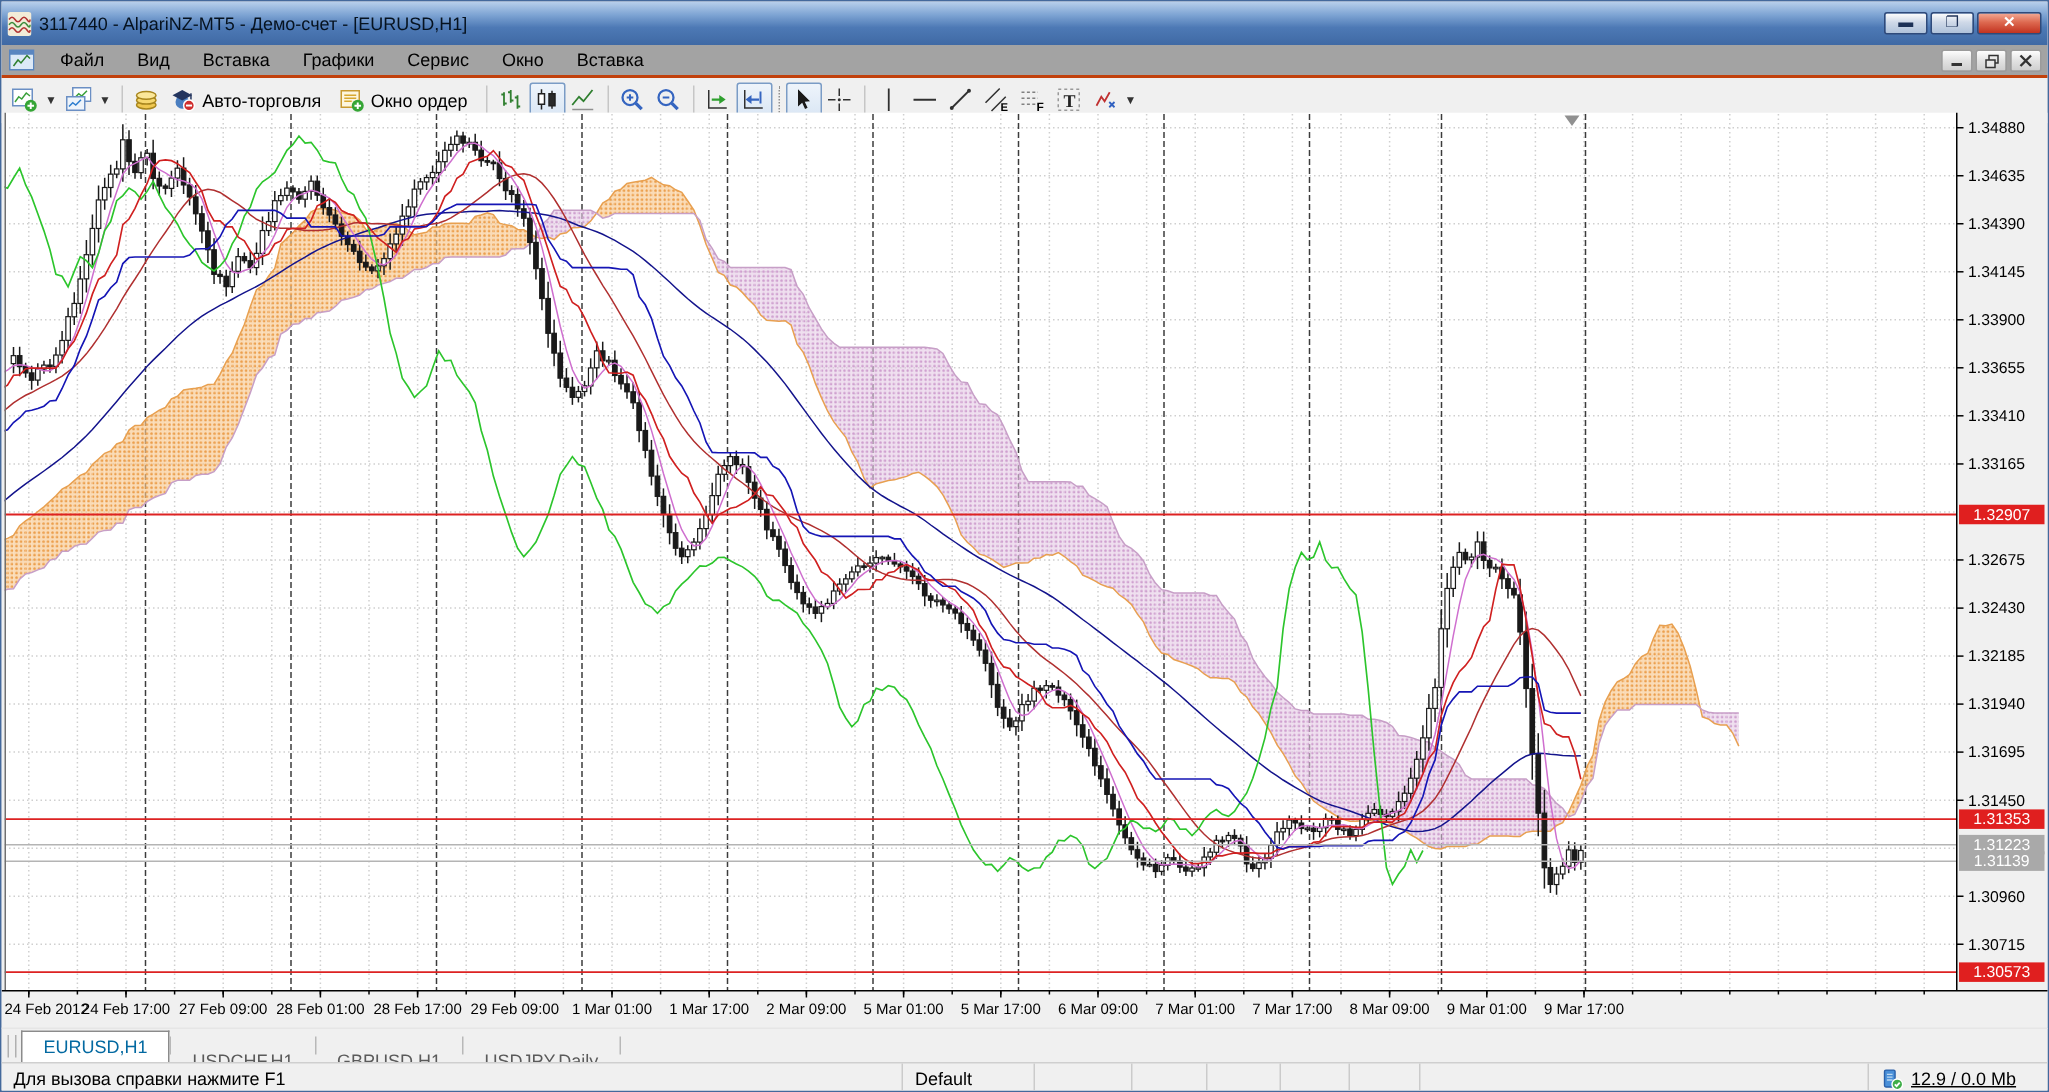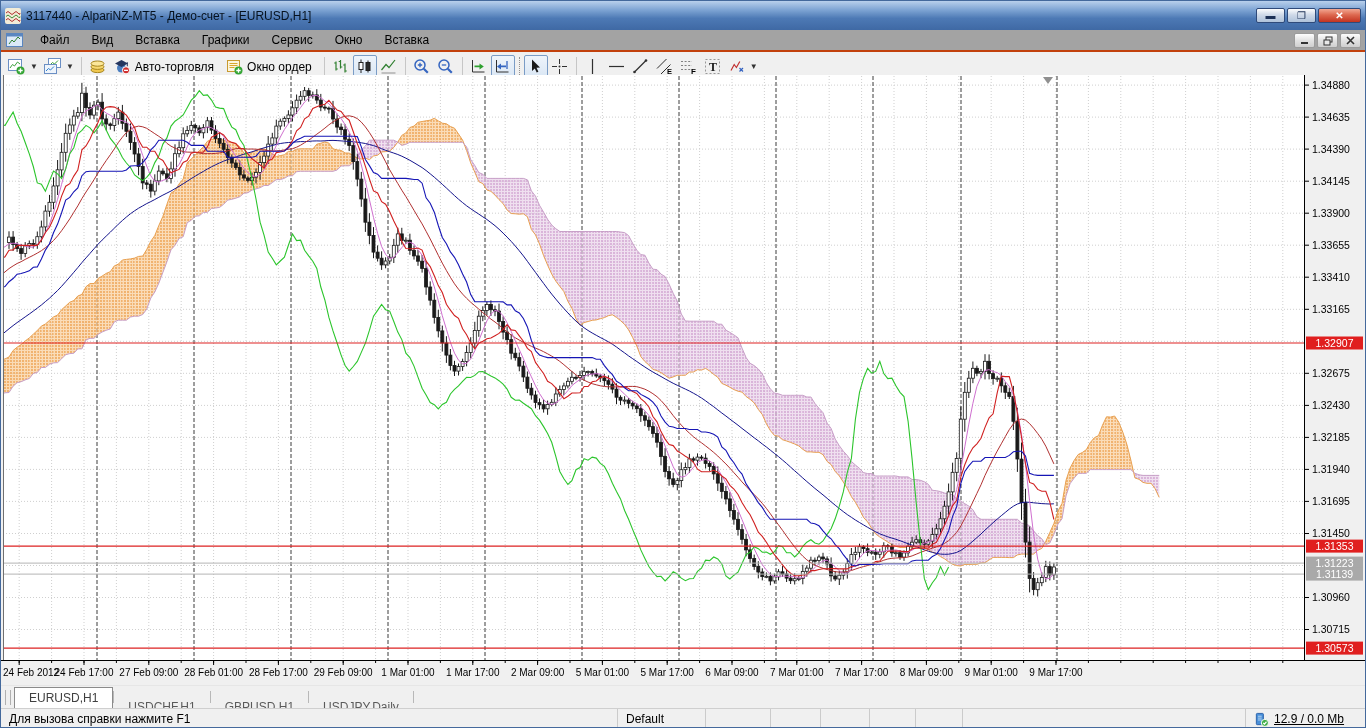--- a/index.html
+++ b/index.html
@@ -36,21 +36,21 @@
   .tsep{width:1px;height:20px;background:#c6c6c6;margin:0 4px;flex:none;}
   .tsep.dotted{background:none;border-left:1px dotted #909090;}
   .caret{font-size:8px;color:#333;margin-left:1px;}
   
   .chartwrap{position:absolute;left:0;top:74px;width:1366px;height:610px;}
   
   .tabsbar{position:absolute;left:0;top:684px;width:1366px;height:23px;
     background:#f0f0f0;display:flex;align-items:stretch;border-top:1px solid #e6e6e6;}
   .tabgrip{width:6px;border-left:1px solid #b0b0b0;border-right:1px solid #b0b0b0;margin:4px 3px 3px 4px;}
   .tab{display:flex;align-items:center;padding:0 14px;color:#5a5a5a;font-size:12px;margin-top:20px;}
-  .tab.active{background:#fff;border:1px solid #8b8b8b;border-bottom:none;color:#404040;margin-top:1px;}
+  .tab.active{background:#fff;border:1px solid #8b8b8b;border-bottom:none;color:#0369a1;margin-top:1px;}
   .tabdiv{width:1px;height:12px;background:#b8b8b8;align-self:center;}
   
   .statusbar{position:absolute;left:0;top:707px;width:1366px;height:21px;background:#f0f0f0;
     border-top:1px solid #cfcfcf;display:flex;align-items:center;font-size:12px;}
   .sp{height:100%;display:flex;align-items:center;padding:0 8px;border-left:1px solid #cbcbcb;}
   .sp.first{border-left:none;flex:0 0 600px;}
   .sp.fill{flex:1;}
   .sp .cicon{width:15px;height:15px;margin-right:5px;}
 </style>
 </head>
@@ -1359,21 +1359,21 @@
       <span class="tab">USDCHF,H1</span>
       <span class="tabdiv"></span>
       <span class="tab">GBPUSD,H1</span>
       <span class="tabdiv"></span>
       <span class="tab">USDJPY,Daily</span>
       <span class="tabdiv"></span>
     </div>
 
   <div class="statusbar">
     <span class="sp first">Для вызова справки нажмите F1</span>
-    <span class="sp" style="flex:0 0 88px;margin-left:16px;">Default</span>
+    <span class="sp" style="flex:0 0 88px;">Default</span>
     <span id="statusempties" style="display:flex;height:100%;">
         <span class="sp" style="flex: 0 0 65px;"></span>
         <span class="sp" style="flex: 0 0 50px;"></span>
         <span class="sp" style="flex: 0 0 49px;"></span>
         <span class="sp" style="flex: 0 0 46px;"></span>
         <span class="sp" style="flex: 0 0 47px;"></span>
       </span>
     <span class="sp fill"></span>
     <span class="sp" style="flex:0 0 122px;text-decoration:underline;">
       <span class="cicon" id="connicon"><svg viewBox="0 0 16 16">

